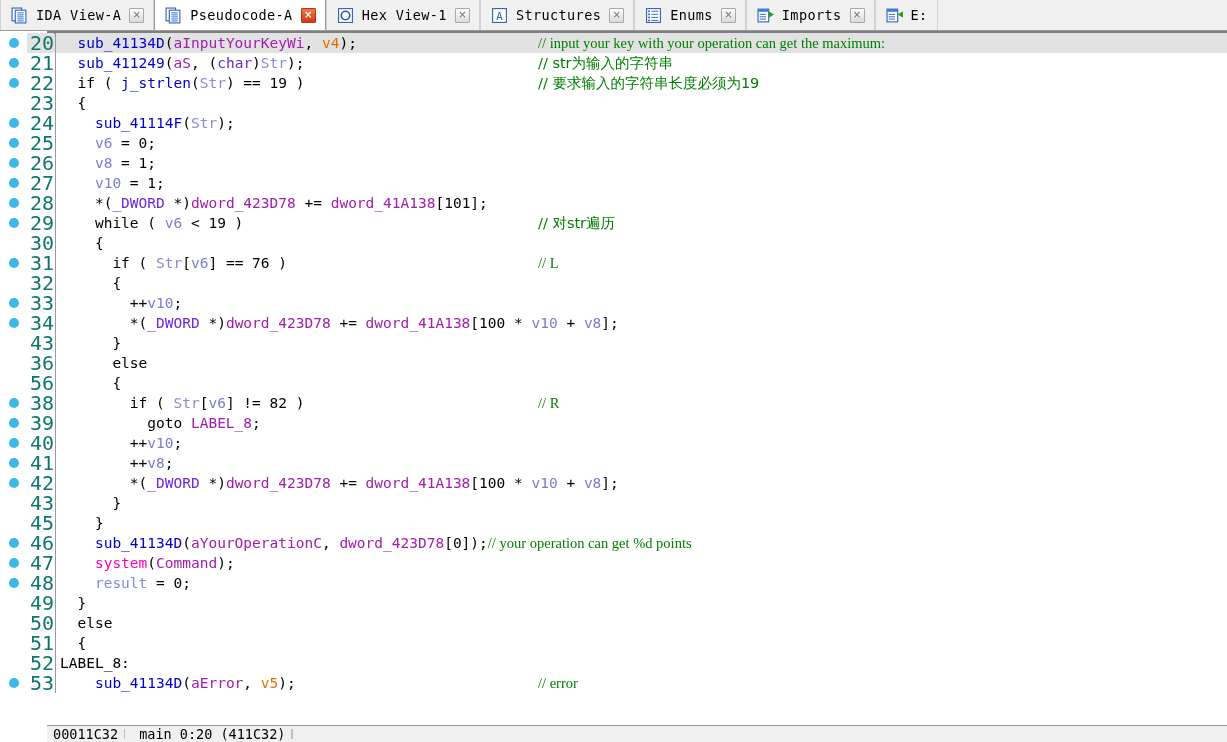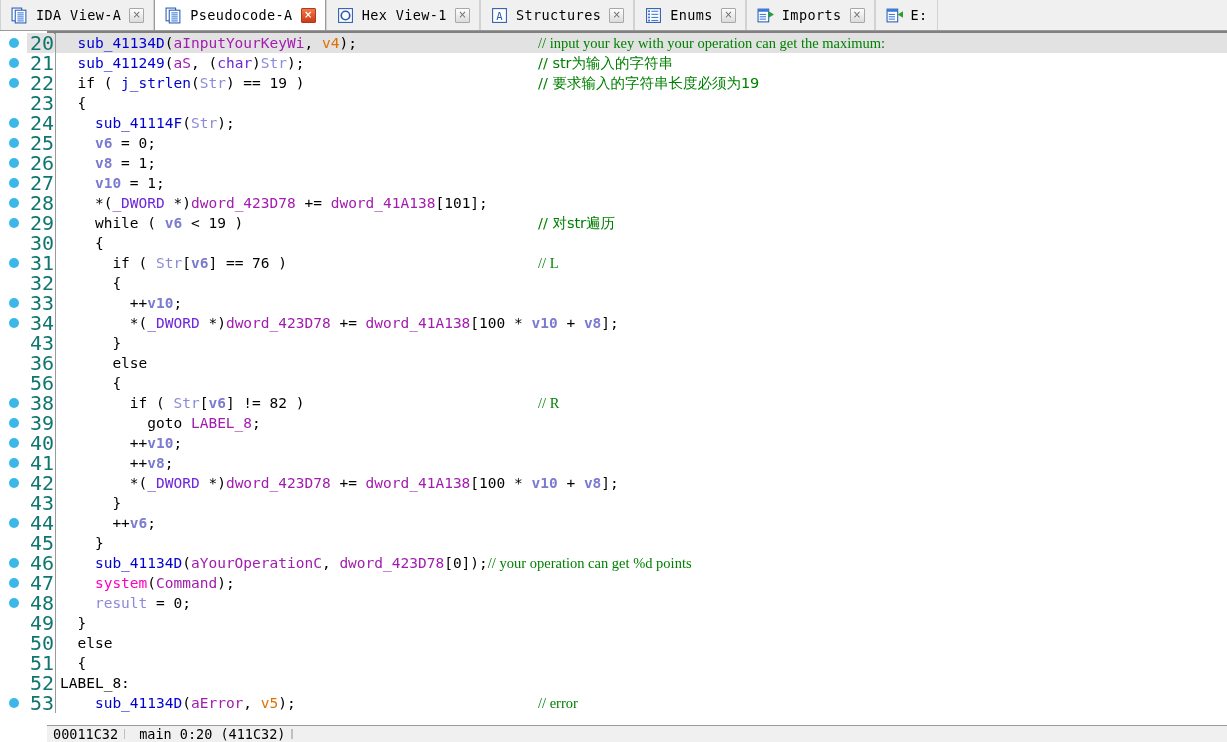--- a/index.html
+++ b/index.html
@@ -141,21 +141,21 @@
     flex: 1 1 auto;
     padding-left: 4px;
     color: #000000;
     overflow: hidden;
   }
 
   
   .k   { color: #a21caf; }            
   .fn  { color: #0000d0; }            
   .var { color: #8a8ad8; }            
-  .lv  { color: #7b7bd0; font-weight: bold; }            
+  .lv  { color: #7b7bd0; }            
   .ov  { color: #e07000; }            
   .ty  { color: #6d28d9; }            
   .lib { color: #ff00c0; }            
   .cmt { color: #008000; font-family: Liberation Serif, serif; }            
   .pl  { color: #000000; }            
   .cjk { font-family: "DejaVu Sans", sans-serif; }
 
   
   #statusbar {
     position: relative;
@@ -300,21 +300,20 @@
       <div class="line"><div class="dot-cell"><span class="dot"></span></div><div class="lineno-box">34</div><div class="sep"></div><div class="code"><span style="position: relative; display: inline-block; width: 100%;"><span><span class="pl">        *(</span><span class="ty">_DWORD</span><span class="pl"> *)</span><span class="k">dword_423D78</span><span class="pl"> += </span><span class="k">dword_41A138</span><span class="pl">[100 * </span><span class="lv">v10</span><span class="pl"> + </span><span class="lv">v8</span><span class="pl">];</span></span></span></div></div>
       <div class="line"><div class="dot-cell"></div><div class="lineno-box">43</div><div class="sep"></div><div class="code"><span style="position: relative; display: inline-block; width: 100%;"><span><span class="pl">      }</span></span></span></div></div>
       <div class="line"><div class="dot-cell"></div><div class="lineno-box">36</div><div class="sep"></div><div class="code"><span style="position: relative; display: inline-block; width: 100%;"><span><span class="pl">      else</span></span></span></div></div>
       <div class="line"><div class="dot-cell"></div><div class="lineno-box">56</div><div class="sep"></div><div class="code"><span style="position: relative; display: inline-block; width: 100%;"><span><span class="pl">      {</span></span></span></div></div>
       <div class="line"><div class="dot-cell"><span class="dot"></span></div><div class="lineno-box">38</div><div class="sep"></div><div class="code"><span style="position: relative; display: inline-block; width: 100%;"><span><span class="pl">        if ( </span><span class="var">Str</span><span class="pl">[</span><span class="lv">v6</span><span class="pl">] != 82 )</span></span><span class="cmt" style="position: absolute; left: 478px; top: 0px; white-space: pre;">// R</span></span></div></div>
       <div class="line"><div class="dot-cell"><span class="dot"></span></div><div class="lineno-box">39</div><div class="sep"></div><div class="code"><span style="position: relative; display: inline-block; width: 100%;"><span><span class="pl">          goto </span><span class="k">LABEL_8</span><span class="pl">;</span></span></span></div></div>
       <div class="line"><div class="dot-cell"><span class="dot"></span></div><div class="lineno-box">40</div><div class="sep"></div><div class="code"><span style="position: relative; display: inline-block; width: 100%;"><span><span class="pl">        ++</span><span class="lv">v10</span><span class="pl">;</span></span></span></div></div>
       <div class="line"><div class="dot-cell"><span class="dot"></span></div><div class="lineno-box">41</div><div class="sep"></div><div class="code"><span style="position: relative; display: inline-block; width: 100%;"><span><span class="pl">        ++</span><span class="lv">v8</span><span class="pl">;</span></span></span></div></div>
       <div class="line"><div class="dot-cell"><span class="dot"></span></div><div class="lineno-box">42</div><div class="sep"></div><div class="code"><span style="position: relative; display: inline-block; width: 100%;"><span><span class="pl">        *(</span><span class="ty">_DWORD</span><span class="pl"> *)</span><span class="k">dword_423D78</span><span class="pl"> += </span><span class="k">dword_41A138</span><span class="pl">[100 * </span><span class="lv">v10</span><span class="pl"> + </span><span class="lv">v8</span><span class="pl">];</span></span></span></div></div>
       <div class="line"><div class="dot-cell"></div><div class="lineno-box">43</div><div class="sep"></div><div class="code"><span style="position: relative; display: inline-block; width: 100%;"><span><span class="pl">      }</span></span></span></div></div>
-      <div class="line"><div class="dot-cell"><span class="dot"></span></div><div class="lineno-box">44</div><div class="sep"></div><div class="code"><span style="position: relative; display: inline-block; width: 100%;"><span><span class="pl">      ++</span><span class="lv">v6</span><span class="pl">;</span></span></span></div></div>
       <div class="line"><div class="dot-cell"></div><div class="lineno-box">45</div><div class="sep"></div><div class="code"><span style="position: relative; display: inline-block; width: 100%;"><span><span class="pl">    }</span></span></span></div></div>
       <div class="line"><div class="dot-cell"><span class="dot"></span></div><div class="lineno-box">46</div><div class="sep"></div><div class="code"><span style="position: relative; display: inline-block; width: 100%;"><span><span class="pl">    </span><span class="fn">sub_41134D</span><span class="pl">(</span><span class="k">aYourOperationC</span><span class="pl">, </span><span class="k">dword_423D78</span><span class="pl">[0]);</span></span><span class="cmt" style="margin-left: 0px;">// your operation can get %d points</span></span></div></div>
       <div class="line"><div class="dot-cell"><span class="dot"></span></div><div class="lineno-box">47</div><div class="sep"></div><div class="code"><span style="position: relative; display: inline-block; width: 100%;"><span><span class="pl">    </span><span class="lib">system</span><span class="pl">(</span><span class="k">Command</span><span class="pl">);</span></span></span></div></div>
       <div class="line"><div class="dot-cell"><span class="dot"></span></div><div class="lineno-box">48</div><div class="sep"></div><div class="code"><span style="position: relative; display: inline-block; width: 100%;"><span><span class="pl">    </span><span class="var">result</span><span class="pl"> = 0;</span></span></span></div></div>
       <div class="line"><div class="dot-cell"></div><div class="lineno-box">49</div><div class="sep"></div><div class="code"><span style="position: relative; display: inline-block; width: 100%;"><span><span class="pl">  }</span></span></span></div></div>
       <div class="line"><div class="dot-cell"></div><div class="lineno-box">50</div><div class="sep"></div><div class="code"><span style="position: relative; display: inline-block; width: 100%;"><span><span class="pl">  else</span></span></span></div></div>
       <div class="line"><div class="dot-cell"></div><div class="lineno-box">51</div><div class="sep"></div><div class="code"><span style="position: relative; display: inline-block; width: 100%;"><span><span class="pl">  {</span></span></span></div></div>
       <div class="line"><div class="dot-cell"></div><div class="lineno-box">52</div><div class="sep"></div><div class="code"><span style="position: relative; display: inline-block; width: 100%;"><span><span class="pl">LABEL_8:</span></span></span></div></div>
       <div class="line"><div class="dot-cell"><span class="dot"></span></div><div class="lineno-box">53</div><div class="sep"></div><div class="code"><span style="position: relative; display: inline-block; width: 100%;"><span><span class="pl">    </span><span class="fn">sub_41134D</span><span class="pl">(</span><span class="k">aError</span><span class="pl">, </span><span class="ov">v5</span><span class="pl">);</span></span><span class="cmt" style="position: absolute; left: 478px; top: 0px; white-space: pre;">// error</span></span></div></div>
     </div>

